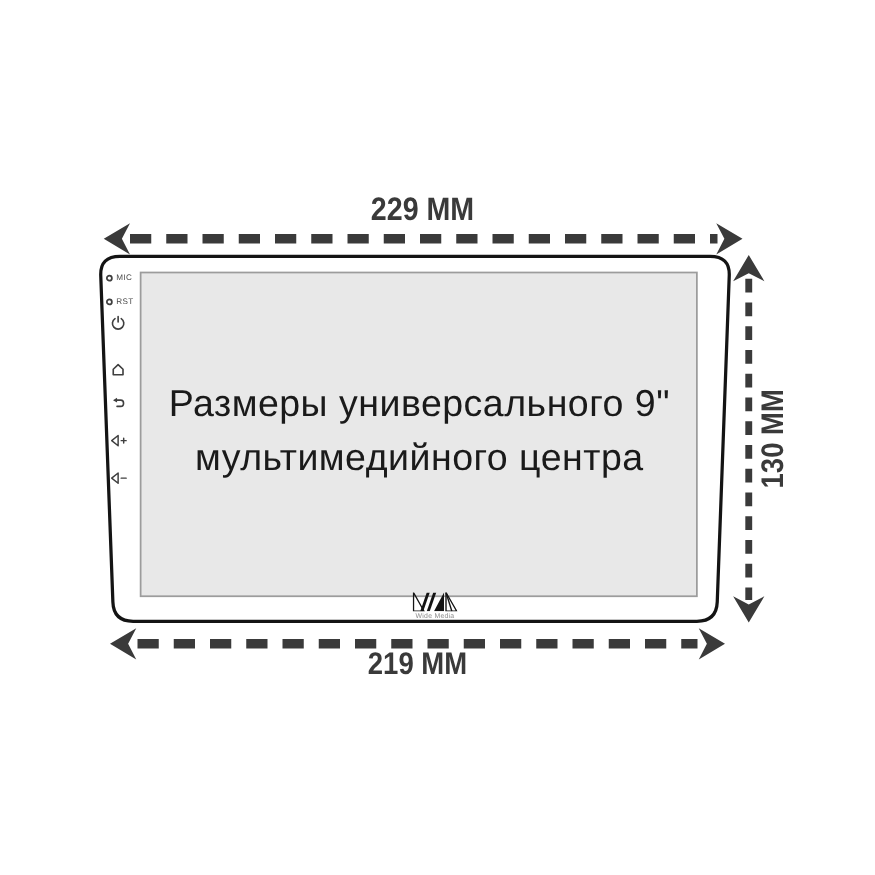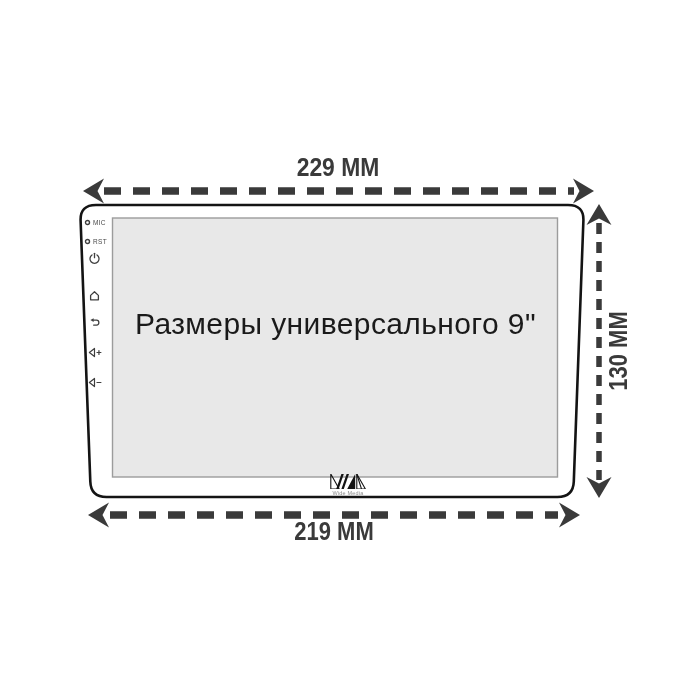--- a/index.html
+++ b/index.html
@@ -66,20 +66,21 @@
       <path d="M 599 498 L 586.5 477 L 599 483.5 L 611.5 477 Z"></path>
     </g>
   </svg>
 
   <div class="dim-label dim-top">229 ММ</div>
   <div class="dim-label dim-right">130 ММ</div>
   <div class="dim-label dim-bottom">219 ММ</div>
 
   <div class="screen-title">
     <div>Размеры универсального 9"</div>
+    <div>мультимедийного центра</div>
   </div>
 
   <div class="side-row" style="left:84px;top:219px">
     <svg width="7" height="7" viewBox="0 0 7 7">
       <circle cx="3.5" cy="3.5" r="2" fill="none" stroke="#3f3f3f" stroke-width="1.4"></circle>
     </svg>
     <span class="hole-label">MIC</span>
   </div>
 
   <div class="side-row" style="left:84px;top:238px">

